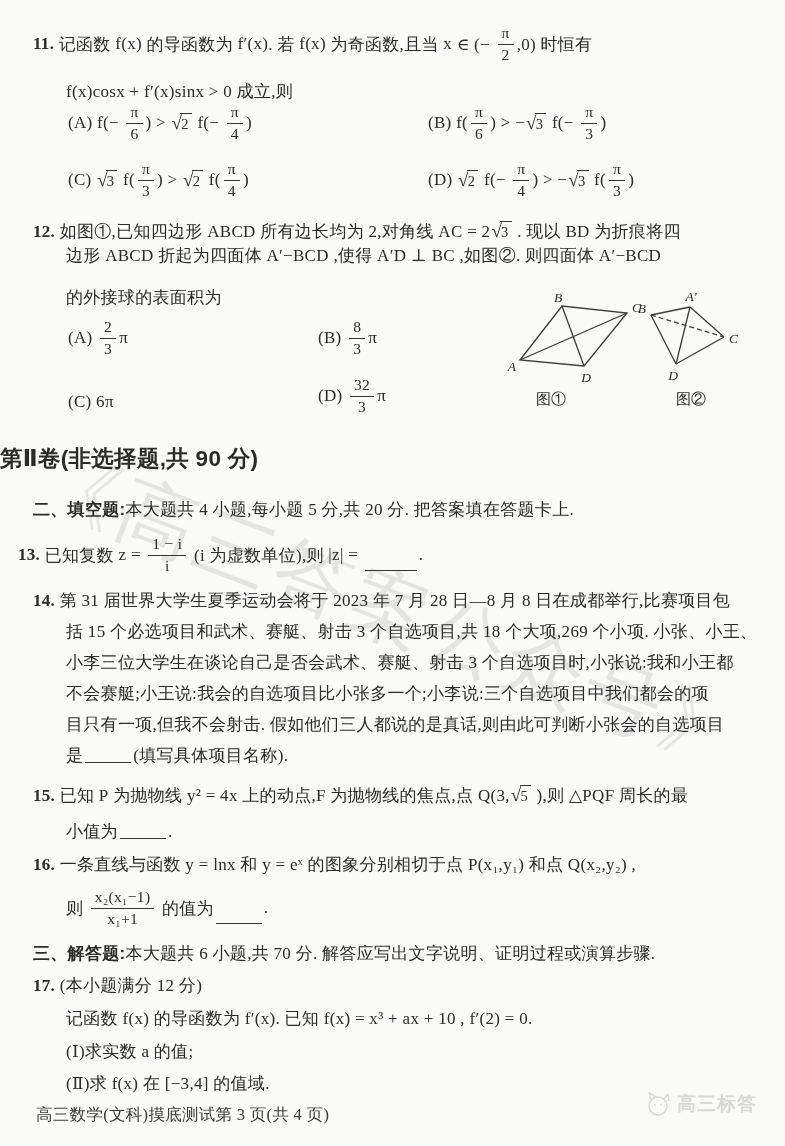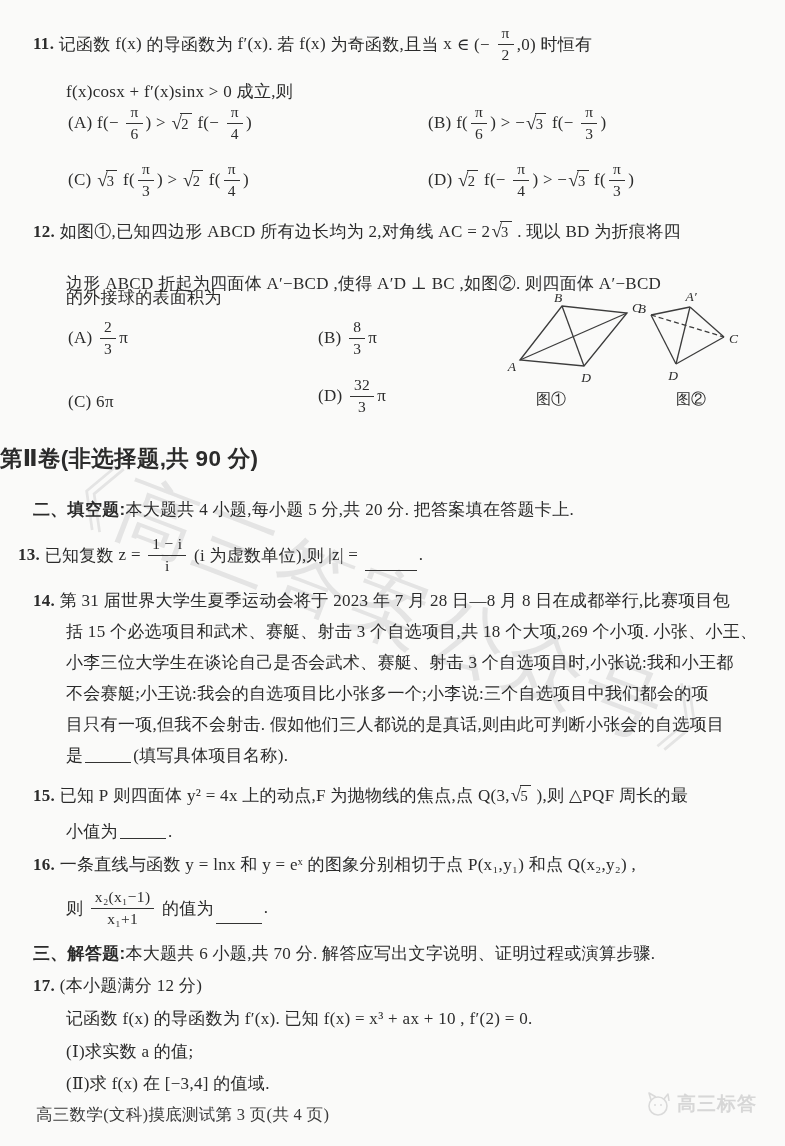--- a/index.html
+++ b/index.html
@@ -116,21 +116,21 @@
       <span> 如图①,已知四边形 </span>
       <span class="mi">ABCD</span>
       <span> 所有边长均为 2,对角线 </span>
       <span class="mi">AC</span>
       <span> = 2</span>
       <span class="sqrt"><span class="rad">√</span><span class="rdc">3</span></span>
       <span> . 现以 </span>
       <span class="mi">BD</span>
       <span> 为折痕将四</span>
     </div>
-  <div class="line" style="top:272px;left:66px;">
+  <div class="line" style="top:244px;left:66px;">
       <span>边形 </span>
       <span class="mi">ABCD</span>
       <span> 折起为四面体 </span>
       <span class="mi">A′−BCD</span>
       <span> ,使得 </span>
       <span class="mi">A′D</span>
       <span> ⊥ </span>
       <span class="mi">BC</span>
       <span> ,如图②. 则四面体 </span>
       <span class="mi">A′−BCD</span>
@@ -227,21 +227,21 @@
   <div class="line" style="top:744px;left:66px;">
       <span>是</span>
       <span class="blank" style="width: 46px;"></span>
       <span>(填写具体项目名称).</span>
     </div>
 
   <div class="line" style="top:784px;left:33px;">
       <span class="w">15.</span>
       <span> 已知 </span>
       <span class="mi">P</span>
-      <span> 则四面体 </span>
+      <span> 为抛物线 </span>
       <span class="mi">y² = 4x</span>
       <span> 上的动点,</span>
       <span class="mi">F</span>
       <span> 为抛物线的焦点,点 </span>
       <span class="mi">Q</span>
       <span>(3,</span>
       <span class="sqrt"><span class="rad">√</span><span class="rdc">5</span></span>
       <span> ),则 △</span>
       <span class="mi">PQF</span>
       <span> 周长的最</span>

